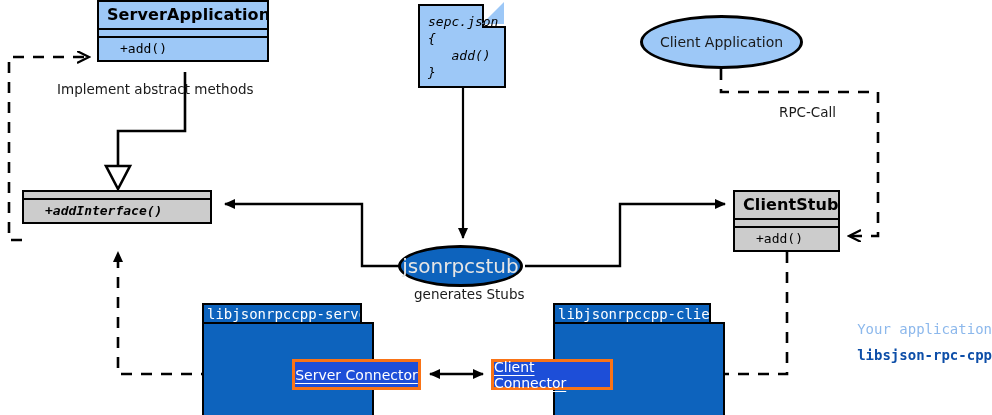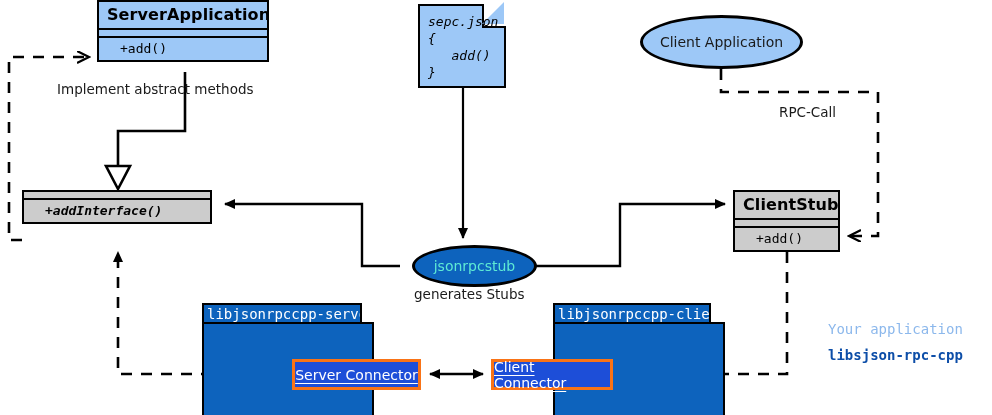--- a/index.html
+++ b/index.html
@@ -54,22 +54,22 @@
     position:relative;z-index:2;
     font-family:"DejaVu Sans Mono", monospace;font-size:13px;line-height:17px;
     padding:7px 0 0 8px;white-space:pre;color:#000;font-style:italic;
   }
 
   
   .ellipse{position:absolute;border:3px solid #000;border-radius:50%;
     display:flex;align-items:center;justify-content:center;box-sizing:border-box;}
   #client-application{left:640px;top:15px;width:163px;height:54px;background:#9dc8f7;
     font-size:14px;color:#1a1a1a;}
-  #jsonrpcstub{left:412px;top:245px;width:125px;height:42px;background:#0d63bd;
-    font-size:14px;color:#5eead4;}
+  #jsonrpcstub{left:398px;top:245px;width:125px;height:42px;background:#0d63bd;
+    font-size:20px;color:#e5e5e5;}
 
   
   .pkg{position:absolute;}
   .pkg .tab{
     position:absolute;left:0;top:0;height:21px;
     background:#0d63bd;border:2px solid #000;box-sizing:border-box;
     font-family:"DejaVu Sans Mono", monospace;font-size:14px;color:#ffffff;
     padding:0 3px;line-height:19px;white-space:nowrap;overflow:hidden;
   }
   .pkg .body{
@@ -93,21 +93,21 @@
   #client-connector{left:491px;top:359px;width:122px;height:31px;}
 
   
   .label{position:absolute;font-size:13.5px;color:#1a1a1a;white-space:nowrap;}
   #label-implement{left:57px;top:81px;}
   #label-rpc-call{left:779px;top:104px;}
   #label-generates{left:414px;top:286px;}
 
   
   #legend{position:absolute;left:828px;top:316px;width:164px;
-    font-family:"DejaVu Sans Mono", monospace;font-size:14px;text-align:left;}
+    font-family:"DejaVu Sans Mono", monospace;font-size:14px;text-align:right;}
   #legend .row{height:26px;line-height:26px;white-space:nowrap;}
   #legend .l-app{color:#8cb8ec;}
   #legend .l-gen{color:#cfcfcf;}
   #legend .l-lib{color:#0d4ea8;font-weight:bold;}
 </style>
 </head>
 <body>
 
 <div id="stage">
 

